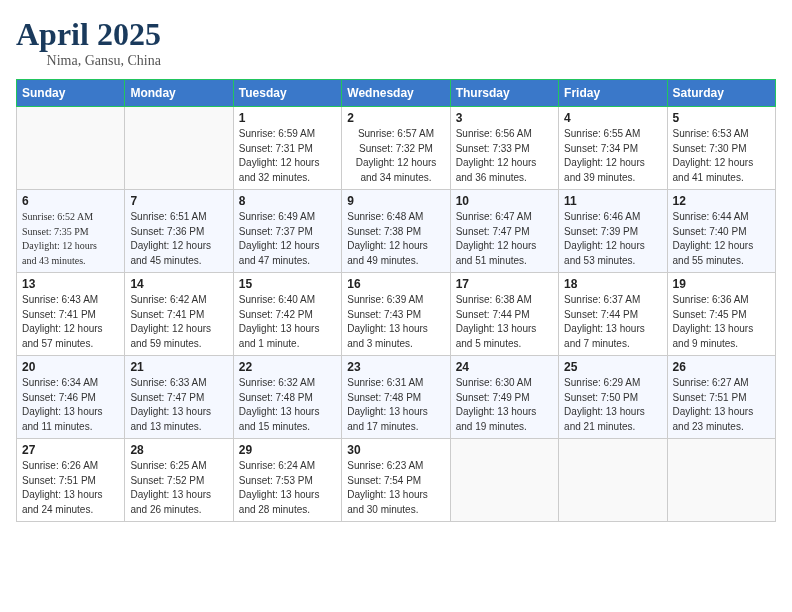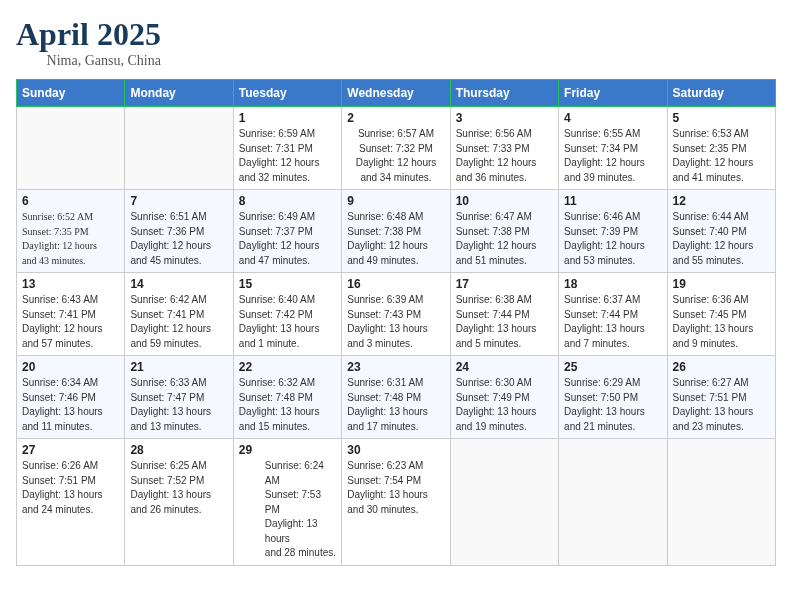--- a/index.html
+++ b/index.html
@@ -136,21 +136,21 @@
         <td>
           <span class="day-num">4</span>
           <div class="day-info" style="white-space: pre-line;">Sunrise: 6:55 AM
 Sunset: 7:34 PM
 Daylight: 12 hours
 and 39 minutes.</div>
         </td>
         <td>
           <span class="day-num">5</span>
           <div class="day-info" style="white-space: pre-line;">Sunrise: 6:53 AM
-Sunset: 2:35 PM
+Sunset: 7:30 PM
 Daylight: 12 hours
 and 41 minutes.</div>
         </td>
       </tr>
       <tr>
         <td>
           <span class="day-num">6</span>
           <div class="day-info" style="white-space: pre-line; font-family: Liberation Serif, serif;">Sunrise: 6:52 AM
 Sunset: 7:35 PM
 Daylight: 12 hours
@@ -173,21 +173,21 @@
         <td>
           <span class="day-num">9</span>
           <div class="day-info" style="white-space: pre-line;">Sunrise: 6:48 AM
 Sunset: 7:38 PM
 Daylight: 12 hours
 and 49 minutes.</div>
         </td>
         <td>
           <span class="day-num">10</span>
           <div class="day-info" style="white-space: pre-line;">Sunrise: 6:47 AM
-Sunset: 7:38 PM
+Sunset: 7:47 PM
 Daylight: 12 hours
 and 51 minutes.</div>
         </td>
         <td>
           <span class="day-num">11</span>
           <div class="day-info" style="white-space: pre-line;">Sunrise: 6:46 AM
 Sunset: 7:39 PM
 Daylight: 12 hours
 and 53 minutes.</div>
         </td>
@@ -311,21 +311,21 @@
         </td>
         <td>
           <span class="day-num">28</span>
           <div class="day-info" style="white-space: pre-line;">Sunrise: 6:25 AM
 Sunset: 7:52 PM
 Daylight: 13 hours
 and 26 minutes.</div>
         </td>
         <td>
           <span class="day-num">29</span>
-          <div class="day-info" style="white-space: pre-line; margin-left: 26px;">Sunrise: 6:24 AM
+          <div class="day-info" style="white-space: pre-line;">Sunrise: 6:24 AM
 Sunset: 7:53 PM
 Daylight: 13 hours
 and 28 minutes.</div>
         </td>
         <td>
           <span class="day-num">30</span>
           <div class="day-info" style="white-space: pre-line;">Sunrise: 6:23 AM
 Sunset: 7:54 PM
 Daylight: 13 hours
 and 30 minutes.</div>

